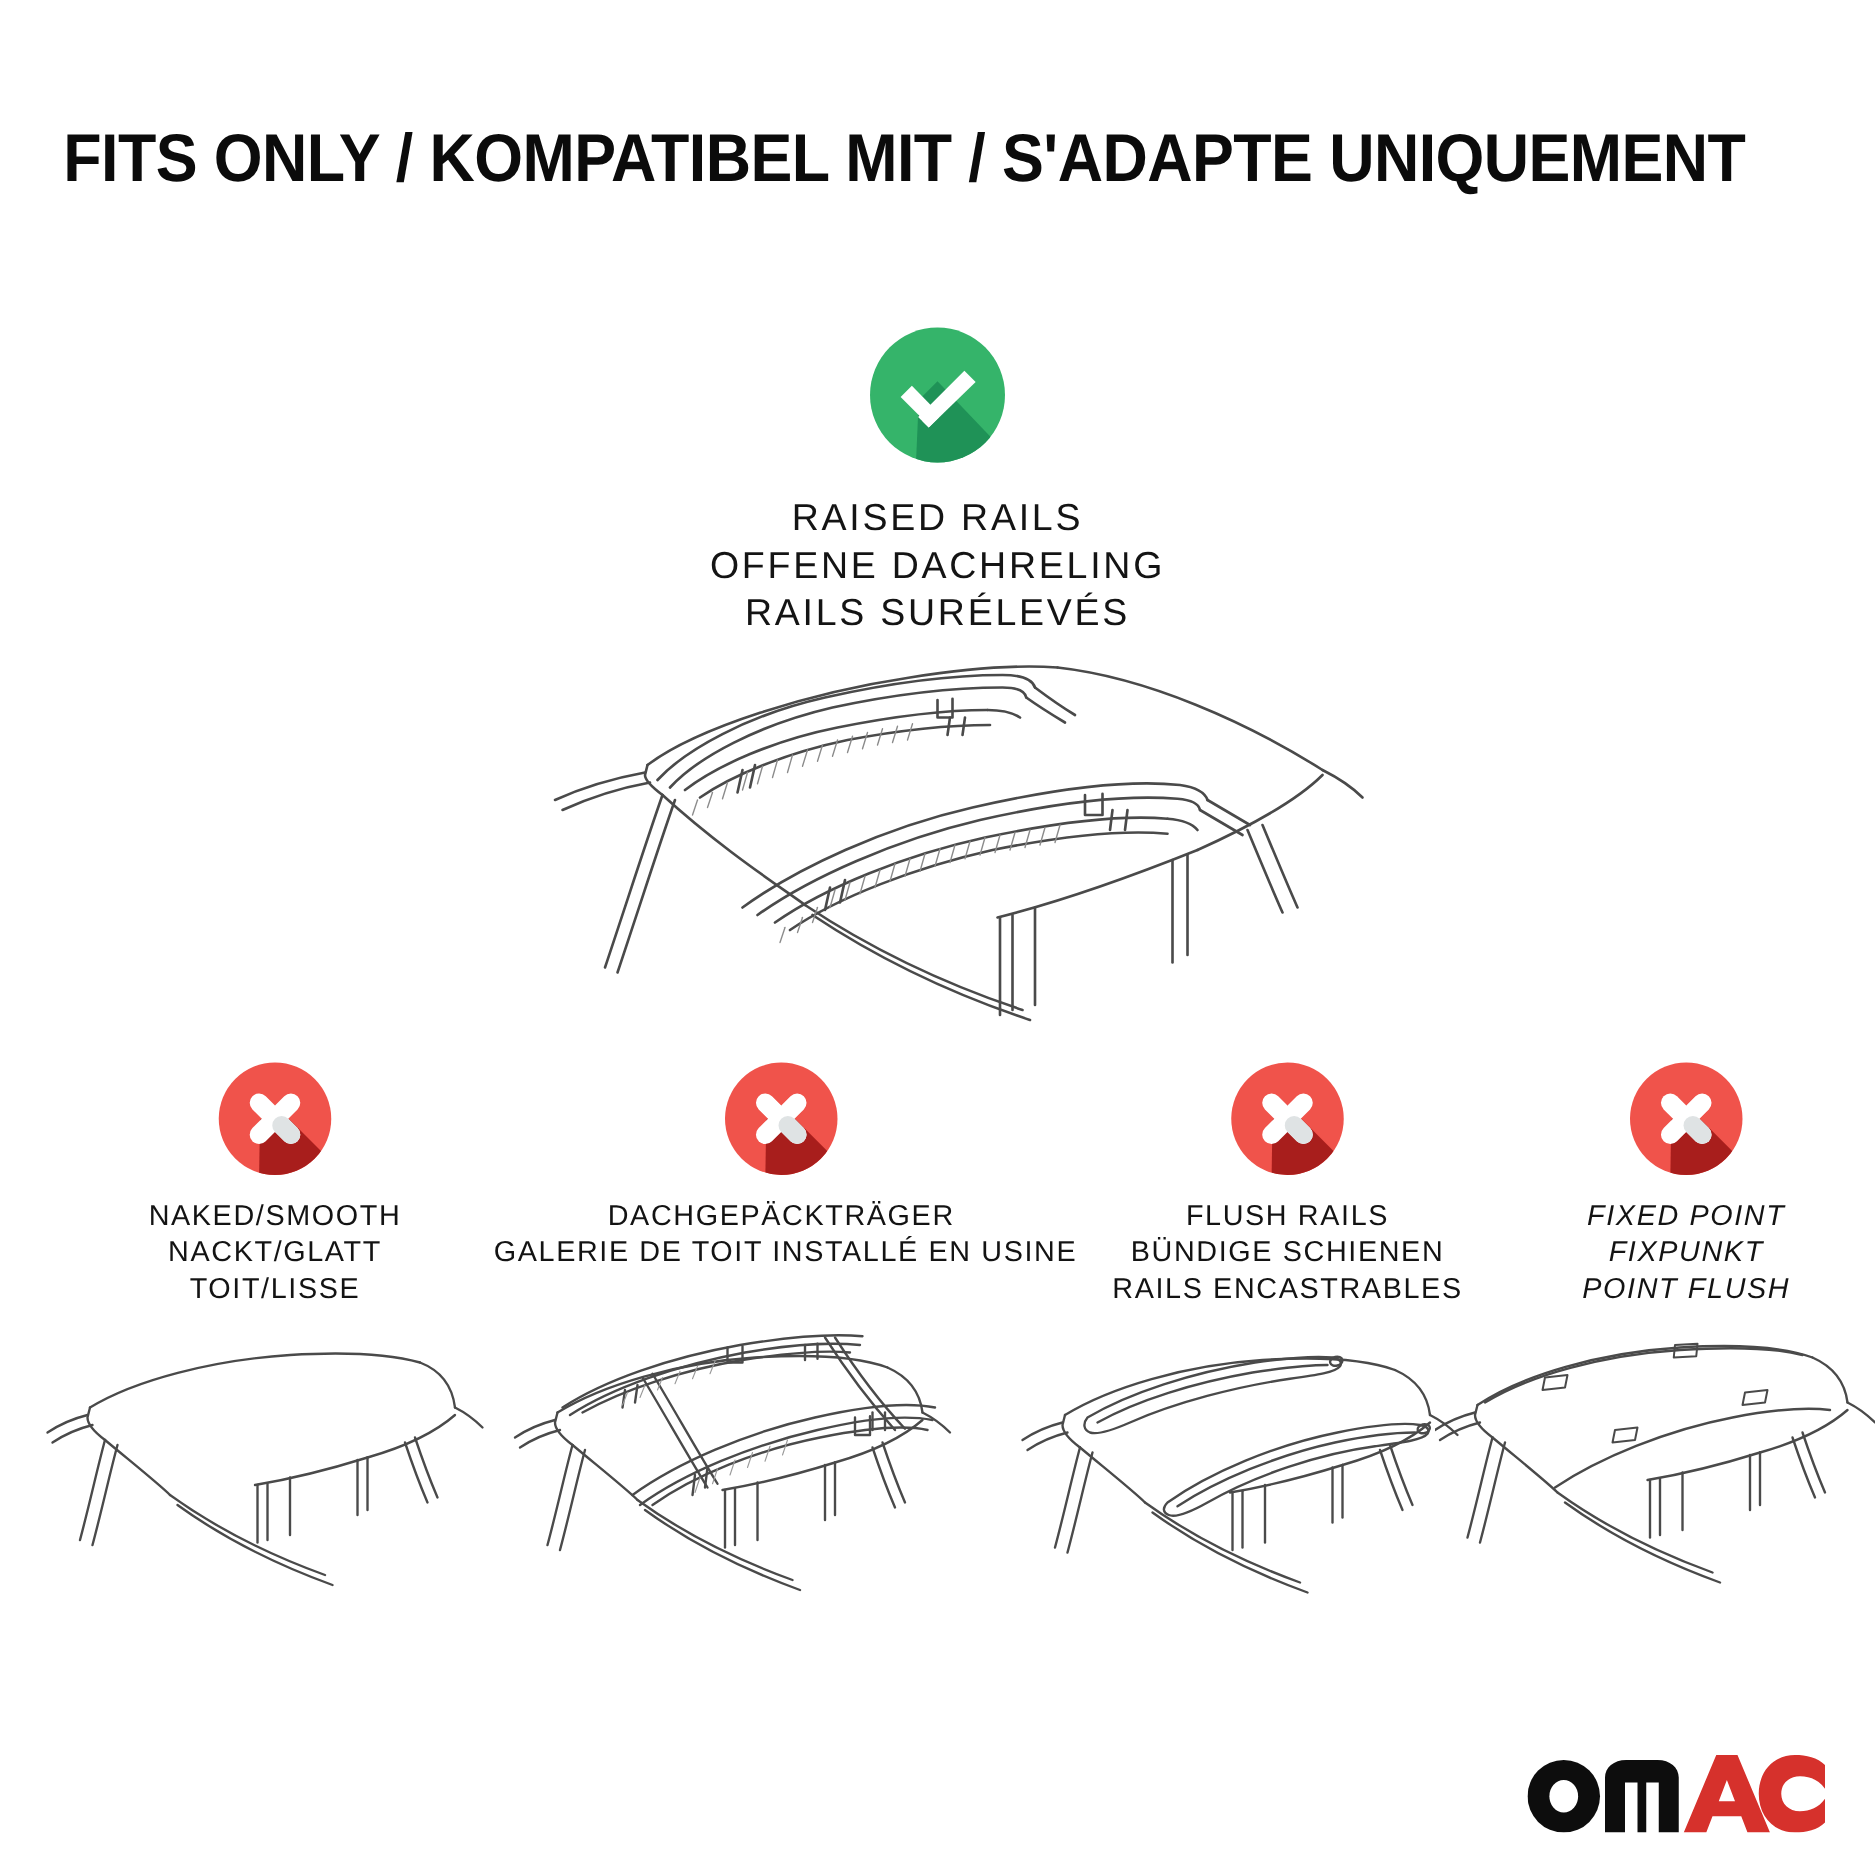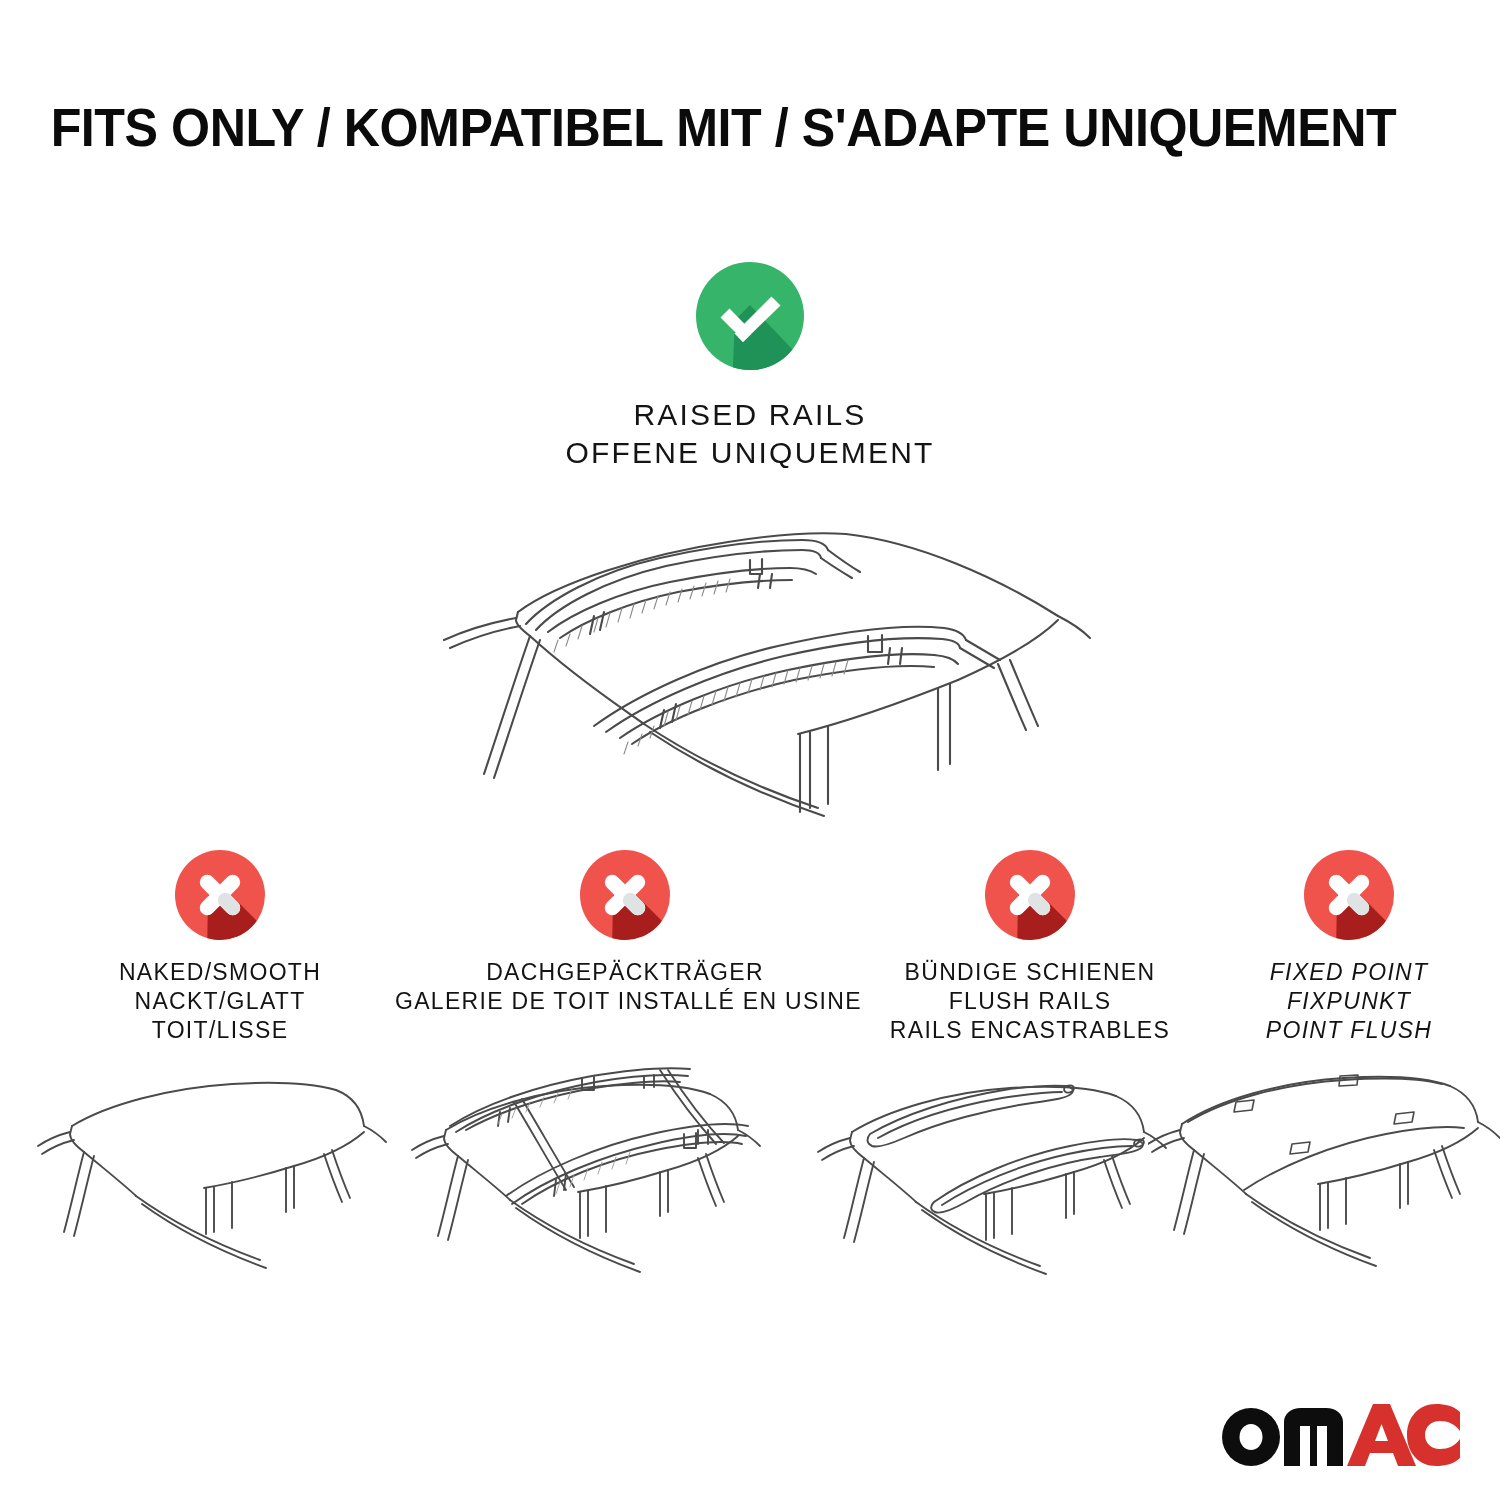--- a/index.html
+++ b/index.html
@@ -164,21 +164,22 @@
       <path d="M36.5 58.5 L46.5 48.5 L52.5 54.5 L52.5 54.5 L52.5 54.5
                L52.5 54.5 L52.5 54.5 L52.5 54.5 Z" fill="none"></path>
       <path d="M79.5 38.5 L88.5 47.5 L51.0 84.0 L42.5 75.5 Z" fill="#ffffff"></path>
       <path d="M28.5 59.5 L37.5 50.5 L59.0 72.5 L50.5 81.5 Z" fill="#ffffff"></path>
       <path d="M46.0 79.0 L51.0 84.0 L59.0 76.0 L54.0 71.0 Z" fill="#ffffff"></path>
     </svg>
   </div>
 
   <div class="good-text">
     <div class="line opt-label">RAISED RAILS</div>
-    <div class="line opt-label">OFFENE UNIQUEMENT</div>
+    <div class="line opt-label">OFFENE DACHRELING</div>
+    <div class="line opt-label">RAILS SURÉLEVÉS</div>
   </div>
 </div>
 
 <div class="good-illus">
   <svg viewBox="0 0 704 330" width="704" height="330" aria-hidden="true">
     <g fill="none" stroke="#4a4a4a" stroke-width="2.1" stroke-linecap="round" stroke-linejoin="round">
 
       <path d="M120 100 C160 70 250 42 330 30 C380 22 420 20 448 22"></path>
       <path d="M448 22 C520 30 600 66 660 104"></path>
       <path d="M120 100 L118 108 C118 112 124 118 132 124"></path>
@@ -356,22 +357,22 @@
         <g fill="#ffffff">
           <rect x="23.5" y="41.5" width="51" height="15" rx="7.5" transform="rotate(45 49 49)"></rect>
           <rect x="23.5" y="41.5" width="51" height="15" rx="7.5" transform="rotate(-45 49 49)"></rect>
         </g>
         <g fill="#dfe3e4">
           <rect x="49" y="41.5" width="25.5" height="15" rx="7.5" transform="rotate(45 49 49)"></rect>
         </g>
       </svg>
     </div>
     <div class="bad-text">
+      <div class="line opt-label">FLUSH RAILS</div>
       <div class="line opt-label">BÜNDIGE SCHIENEN</div>
-      <div class="line opt-label">FLUSH RAILS</div>
       <div class="line opt-label">RAILS ENCASTRABLES</div>
     </div>
   </div>
 
   <div class="bad-col col-4">
     <div class="x-icon-wrap">
       <svg viewBox="0 0 98 98" width="98" height="98" aria-hidden="true">
         <defs>
             <clipPath id="xc4">
               <circle cx="49" cy="49" r="45"></circle>

